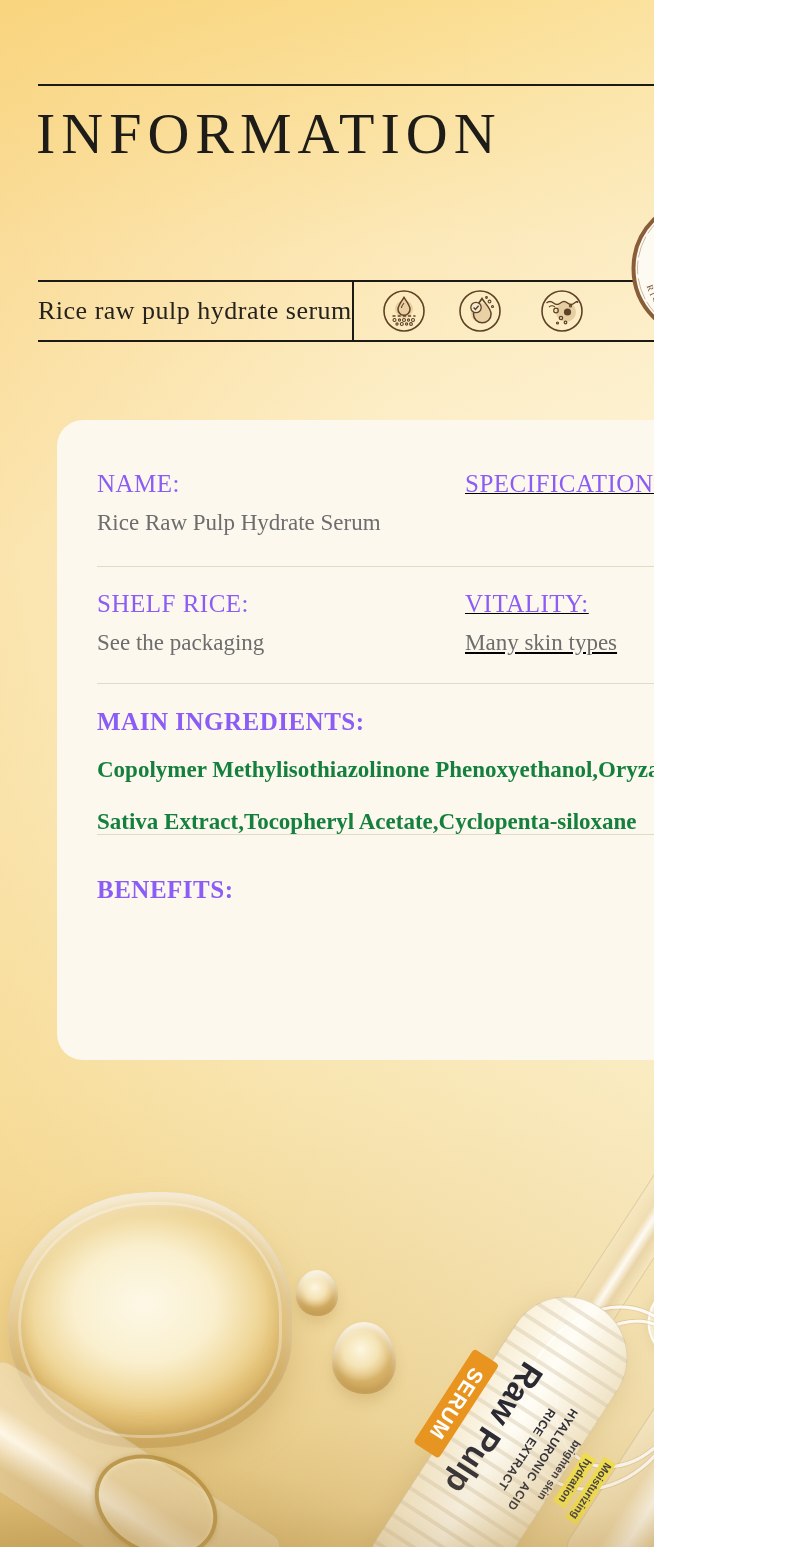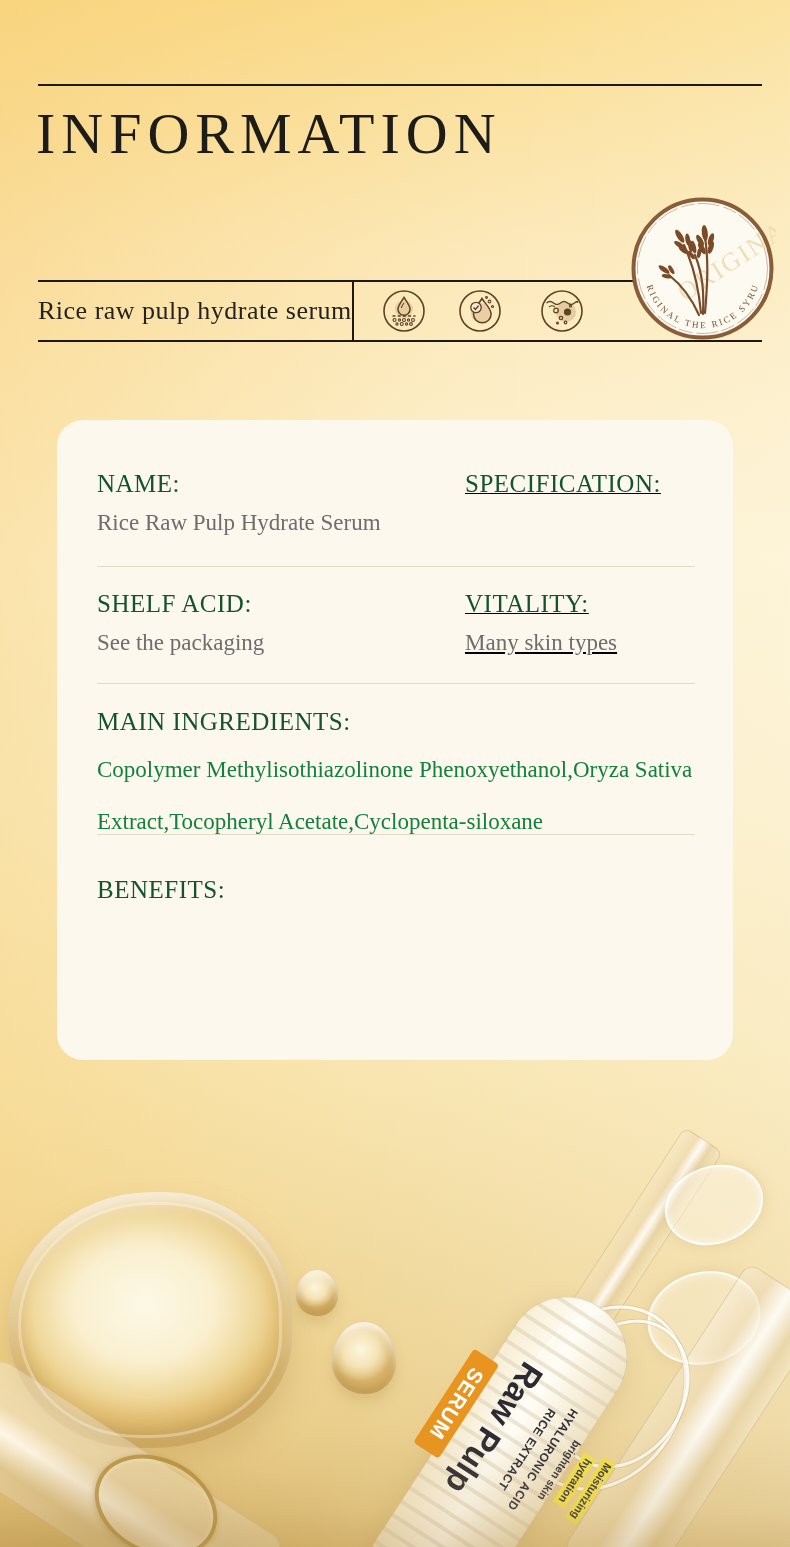--- a/index.html
+++ b/index.html
@@ -1,46 +1,46 @@
 <!DOCTYPE html>
 <html><head>
 <meta charset="utf-8">
 <style>
   html,body{margin:0;padding:0;}
   .page{
-    position:relative;width:790px;height:1547px;overflow:hidden;
+    position:relative;width:654px;height:1547px;overflow:hidden;
     font-family:"Liberation Serif","DejaVu Serif",serif;
     background:
       linear-gradient(98deg, rgba(246,198,96,.38) 0%, rgba(246,198,96,0) 52%, rgba(255,252,242,.30) 100%),
       linear-gradient(180deg,#fadd90 0%,#fce9ba 16%,#fdf2d2 36%,#fbeec7 52%,#f8e5b0 70%,#efd698 85%,#e3c57f 100%);
   }
   
   .rule-top{position:absolute;left:38px;top:84px;width:724px;height:2px;background:#1c1a17;}
   .main-title{position:absolute;left:36px;top:100px;font-size:58px;letter-spacing:6px;color:#1e1c19;}
   .sub-title{position:absolute;left:38px;top:204px;font-size:29px;letter-spacing:1px;color:#24221f;}
   
   .rice-row{position:absolute;left:38px;top:280px;width:724px;height:58px;
     border-top:2px solid #1c1a17;border-bottom:2px solid #1c1a17;}
   .rice-row .vdiv{position:absolute;left:314px;top:0;width:2px;height:100%;background:#1c1a17;}
   .rice-title{position:absolute;left:0;top:50%;transform:translateY(-50%);font-size:26px;letter-spacing:.5px;color:#26231f;white-space:nowrap;}
   .icon{position:absolute;top:7px;width:44px;height:44px;}
   .icon.i1{left:344px}.icon.i2{left:420px}.icon.i3{left:502px}
   
   .badge{position:absolute;left:629px;top:195px;width:147px;height:147px;}
   
   .card{position:absolute;left:57px;top:420px;width:676px;height:640px;background:#fcf8ed;border-radius:26px;}
-  .fld-label{font-size:25px;letter-spacing:.5px;color:#14532d;}
+  .fld-label{font-size:25px;letter-spacing:.5px;color:#8b5cf6;}
   .fld-value{font-size:23px;color:#6d6d6d;}
   .col1{position:absolute;left:40px;}
   .col2{position:absolute;left:408px;text-decoration:underline;}
   .r1{top:50px}.r2{top:170px}
   .fld-value.gap{display:block;margin-top:12px;}
   .hr{position:absolute;left:40px;width:598px;height:1px;background:#e0dac6;}
   .hr1{top:146px}.hr2{top:263px}.hr3{top:414px}
-  .sec{position:absolute;left:40px;width:606px;}
+  .sec{position:absolute;left:40px;width:606px;font-weight:bold;}
   .sec-ing{top:288px}.sec-ben{top:456px}
   .sec .body{font-size:23px;color:#15803d;line-height:2.25;margin-top:8px;}
   
   .photo{position:absolute;left:0;top:1060px;width:790px;height:487px;}
   .puddle{position:absolute;left:8px;top:132px;width:284px;height:256px;
     border-radius:53% 47% 52% 48% / 55% 50% 45% 50%;
     background:radial-gradient(55% 50% at 48% 44%,#fdf8e6 0%,#faf0cf 45%,#f0d89c 72%,#e4c277 88%,#d9b66a 100%);
     box-shadow:inset 0 -12px 20px rgba(185,146,76,.55), inset 0 10px 16px rgba(255,255,255,.85), 0 18px 30px rgba(185,152,85,.35);}
   .puddle::after{content:"";position:absolute;inset:10px;border-radius:inherit;
     box-shadow:inset 0 0 0 3px rgba(255,255,255,.35), inset 0 -8px 14px rgba(196,158,88,.35);}
@@ -204,21 +204,21 @@
     <div class="col1 r1">
       <span class="fld-label">NAME:</span>
       <span class="fld-value gap">Rice Raw Pulp Hydrate Serum</span>
     </div>
     <div class="col2 r1">
       <span class="fld-label">SPECIFICATION:</span>
     </div>
     <div class="hr hr1"></div>
 
     <div class="col1 r2">
-      <span class="fld-label">SHELF ACID:</span>
+      <span class="fld-label">SHELF RICE:</span>
       <span class="fld-value gap">See the packaging</span>
     </div>
     <div class="col2 r2">
       <span class="fld-label">VITALITY:</span>
       <span class="fld-value gap">Many skin types</span>
     </div>
     <div class="hr hr2"></div>
 
     <div class="sec sec-ing">
       <span class="fld-label">MAIN INGREDIENTS:</span>

